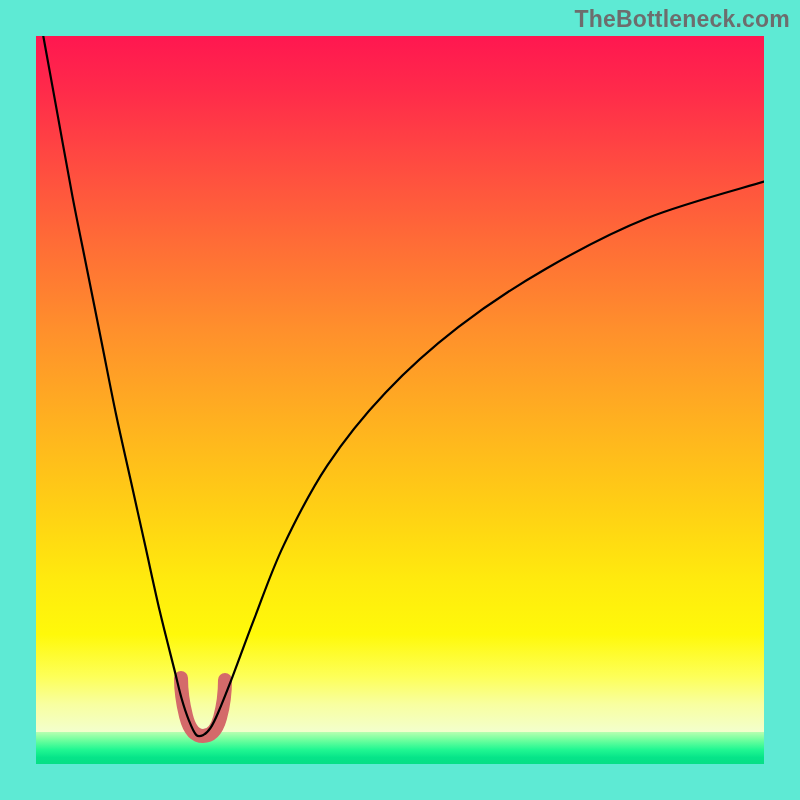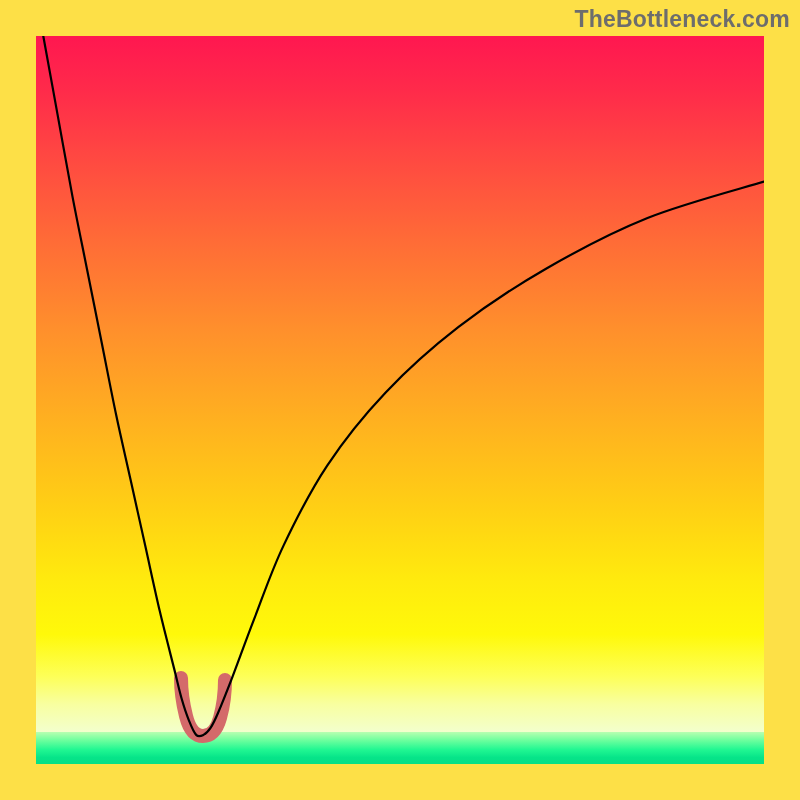--- a/index.html
+++ b/index.html
@@ -7,21 +7,21 @@
     padding: 0;
     width: 800px;
     height: 800px;
     background: #000;
     overflow: hidden;
   }
   .frame {
     position: absolute;
     left: 0; top: 0;
     width: 800px; height: 800px;
-    background: #fde047;
+    background: #5eead4;
   }
   .plot {
     position: absolute;
     left: 36px;
     top: 36px;
     width: 728px;
     height: 728px;
   }
   .gradient {
     position: absolute;

